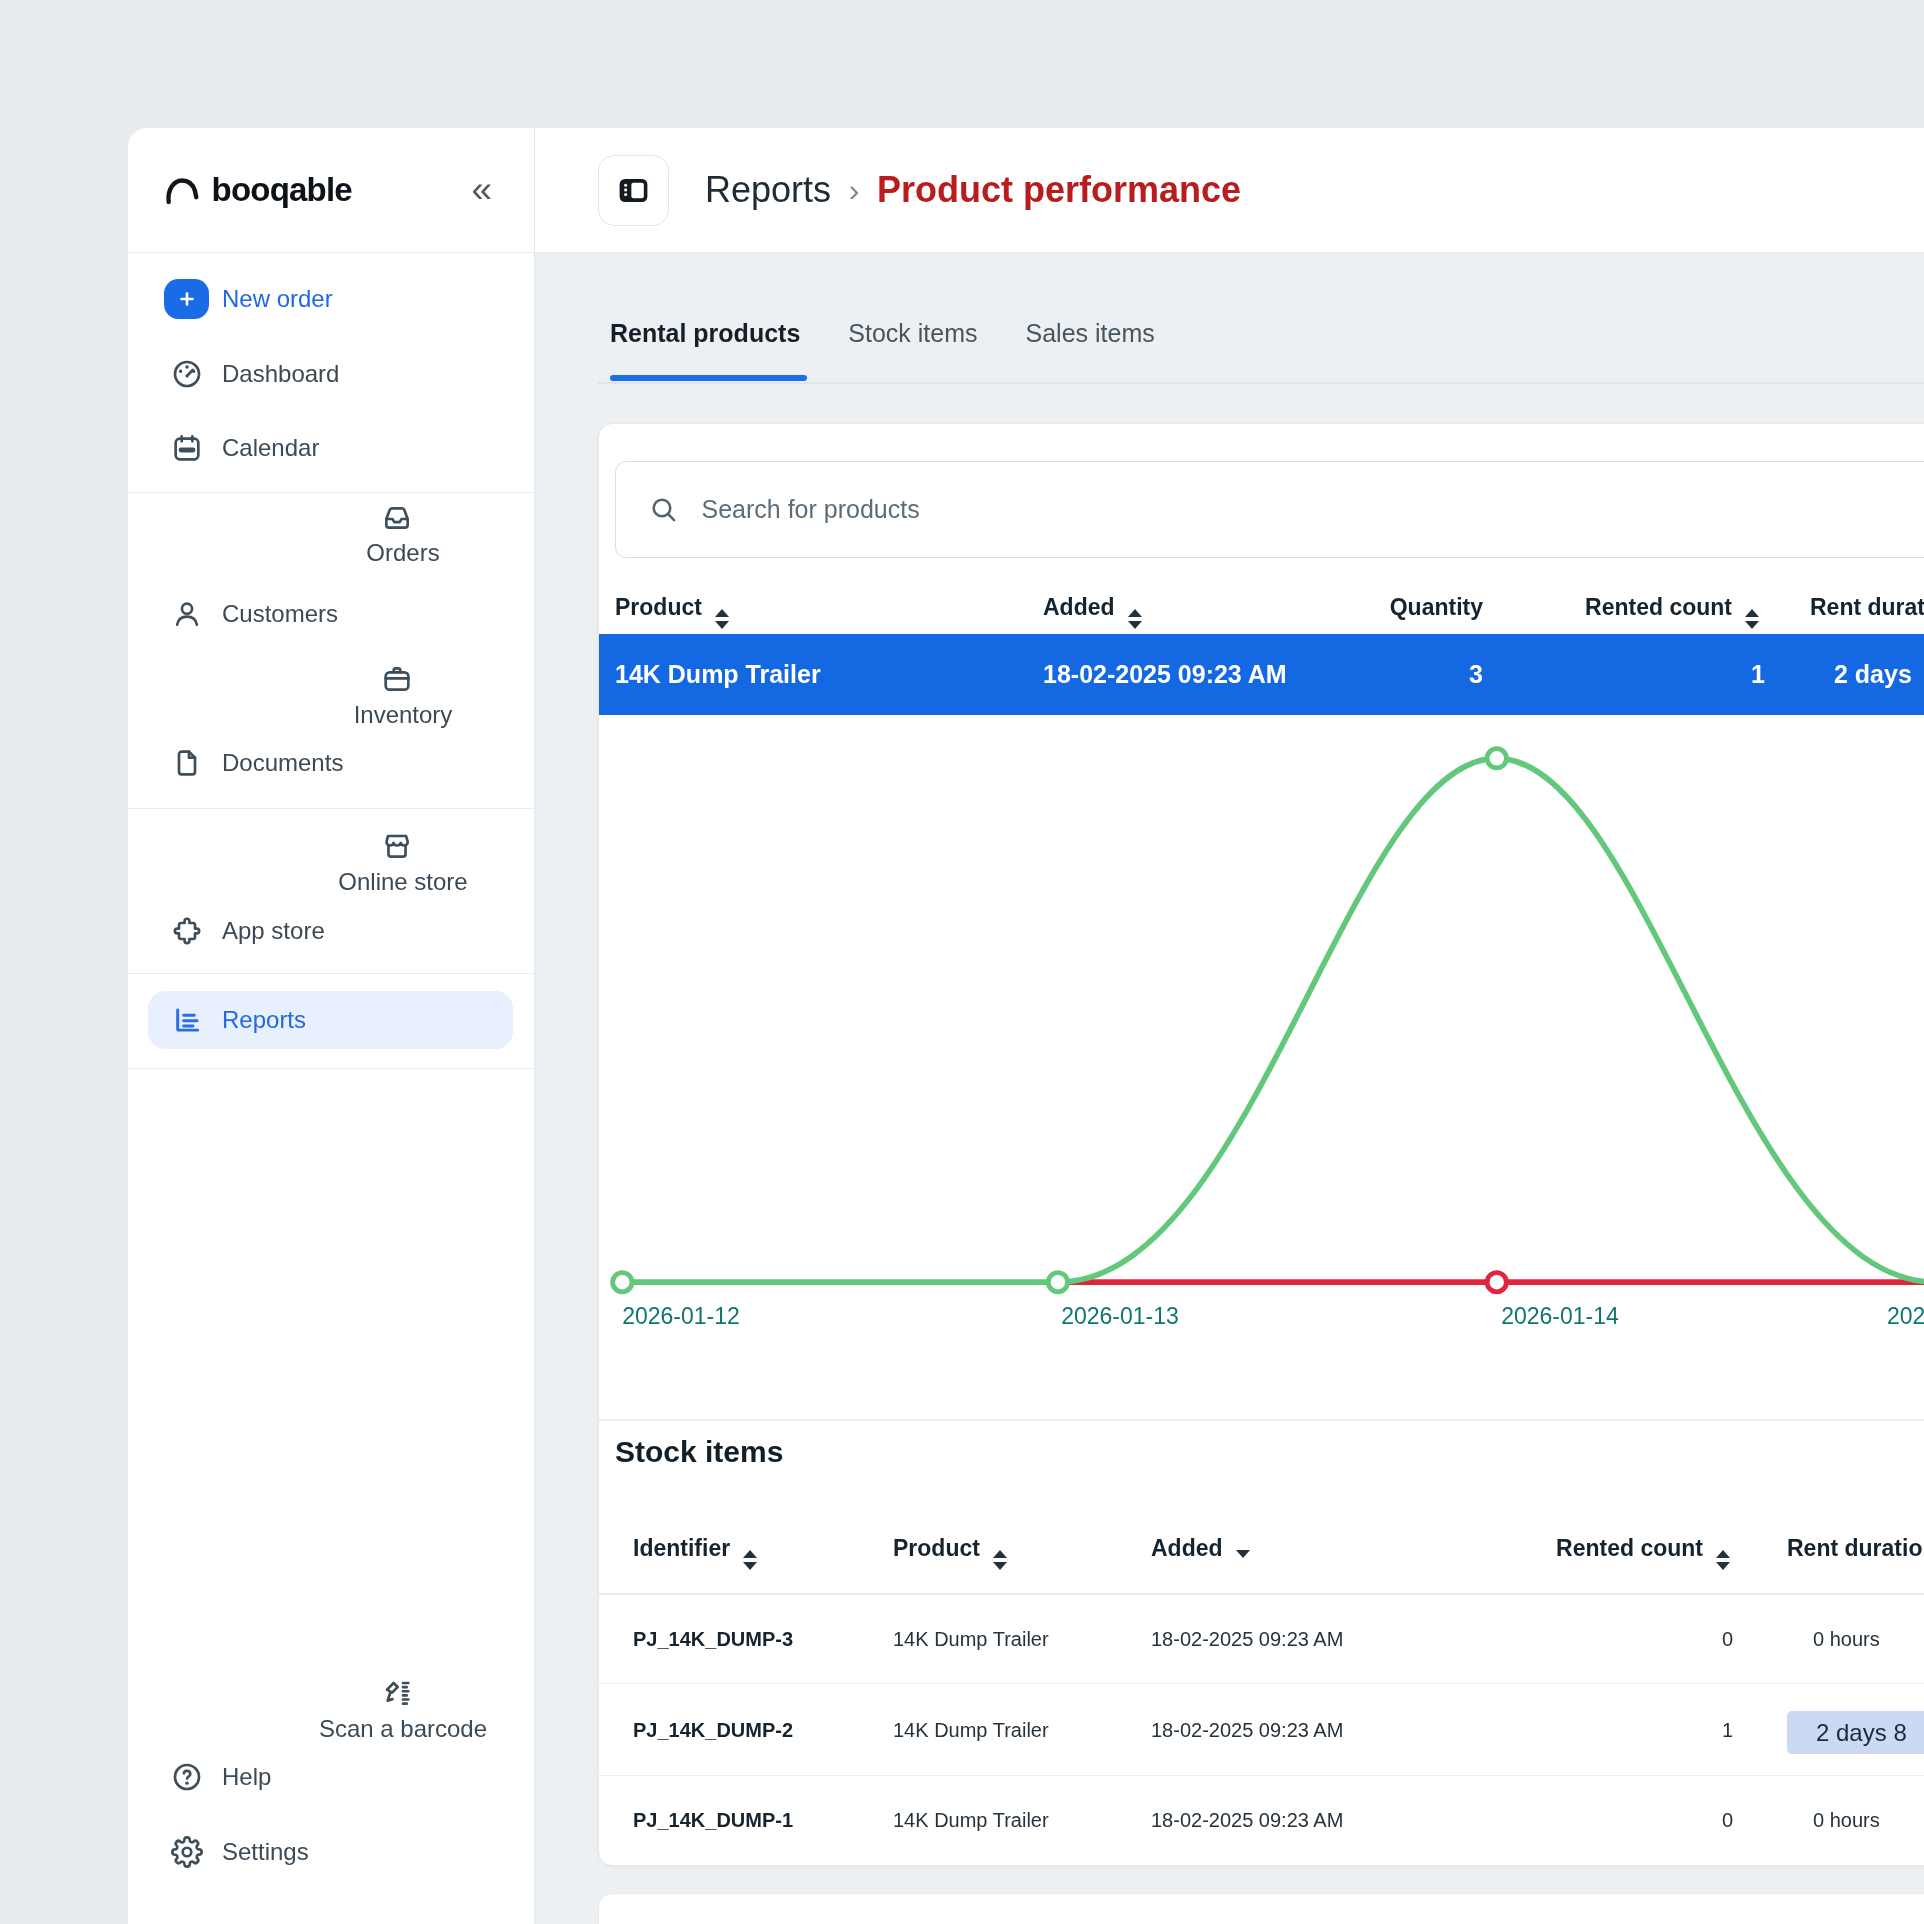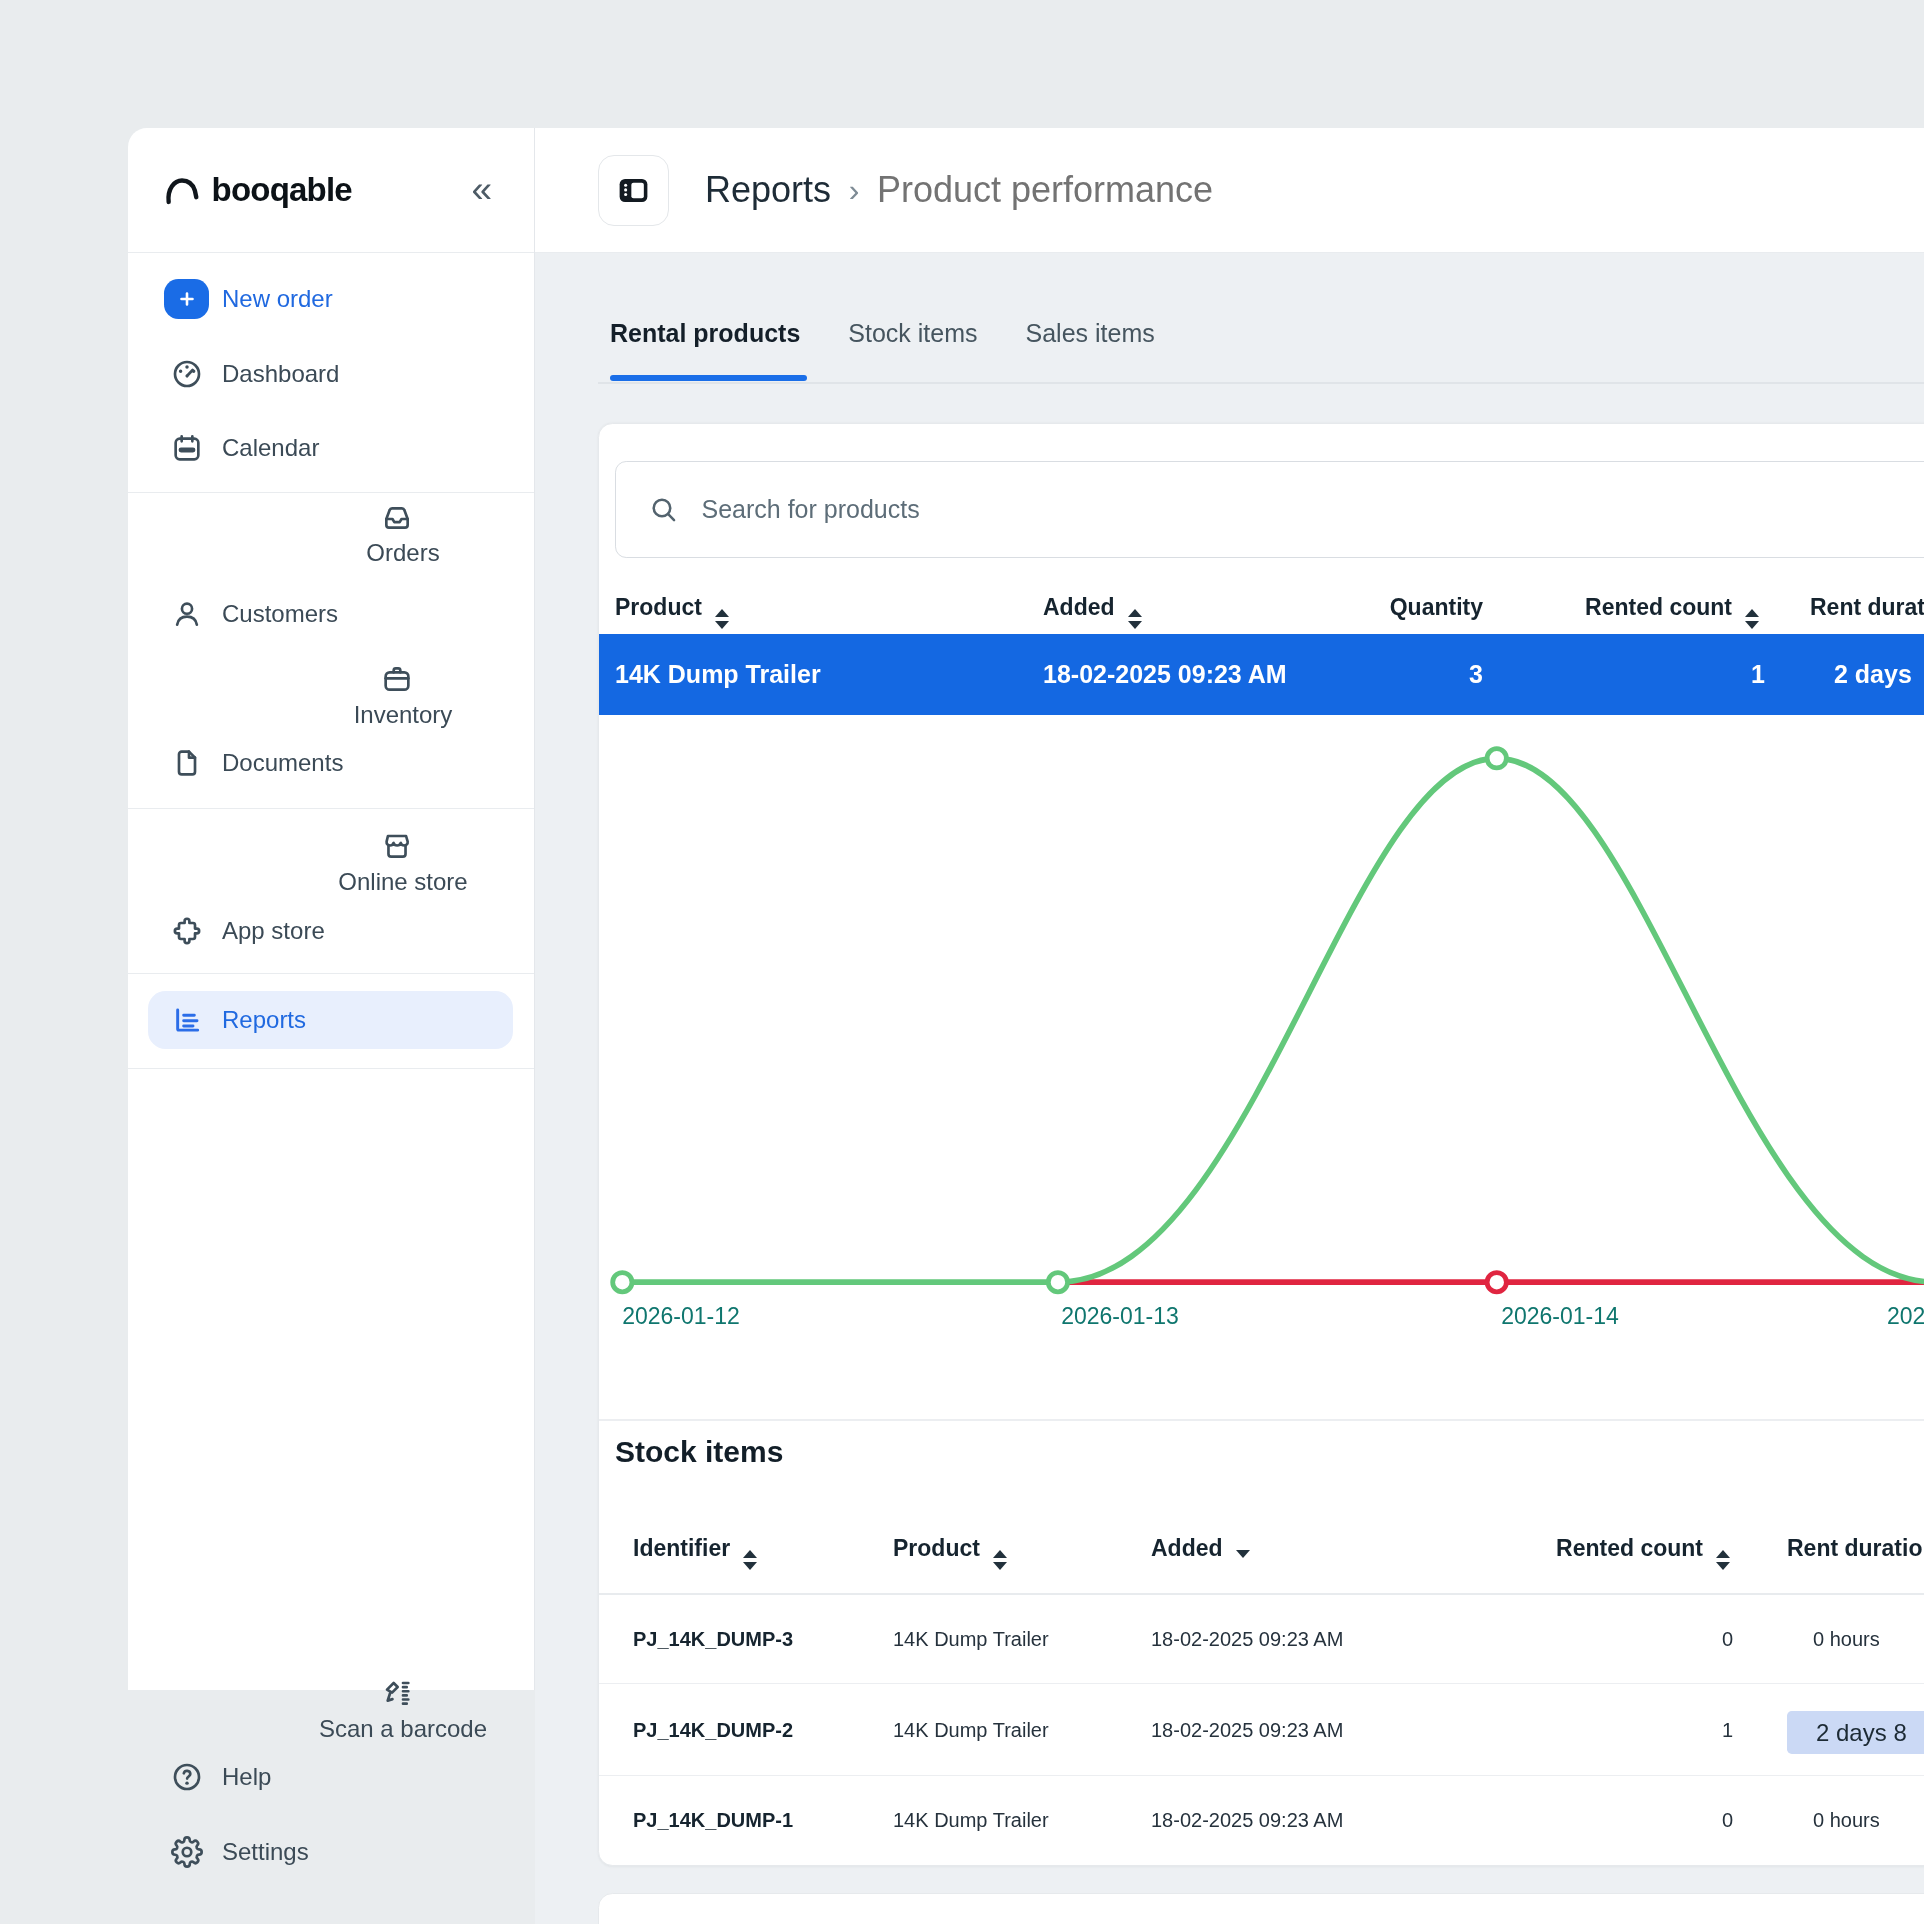--- a/index.html
+++ b/index.html
@@ -1,20 +1,20 @@
 <!DOCTYPE html>
 <html style="font-size:13px"><head>
 <meta charset="utf-8">
 <style>
   html,body{margin:0;padding:0;background:#e9ecee;}
   .page{position:relative;width:1925px;height:1925px;background:#e9ecee;overflow:hidden;
         font-family:"Liberation Sans",sans-serif;color:#1b2933;}
 
   
-  .sidebar{position:absolute;left:128px;top:128px;width:406px;height:1562px;background:#ffffff;
+  .sidebar{position:absolute;left:128px;top:128px;width:406px;height:1797px;background:#ffffff;
            border-top-left-radius:19px;border-right:0.8px solid #e4e7eb;}
   .sidebar-header{position:absolute;left:0;top:0;width:100%;height:124px;border-bottom:0.8px solid #e9ecef;
                   display:flex;align-items:center;}
   .logo-wrap{display:flex;align-items:center;margin-left:34px;}
   .logo-text{font-size:33px;font-weight:700;color:#0c1217;letter-spacing:-0.8px;margin-left:9.6px;}
   .collapse-btn{position:absolute;right:42px;top:0;height:124px;display:flex;align-items:center;
                 font-size:37px;color:#4d5b66;cursor:pointer;}
   .nav-item{position:absolute;left:36px;width:465px;height:66px;display:flex;align-items:center;cursor:pointer;}
   .nav-icon{width:45px;display:flex;justify-content:center;align-items:center;color:#3e4e5a;flex:0 0 45px;}
   .nav-label{margin-left:13px;font-size:24px;color:#3b4a56;}
@@ -28,21 +28,21 @@
              align-items:center;justify-content:center;}
 
   
   .main-header{position:absolute;left:535px;top:128px;width:1390px;height:124px;background:#ffffff;
                border-bottom:0.8px solid #e9ecef;}
   .toggle-btn{position:absolute;left:63px;top:27px;width:69px;height:69px;border:1.6px solid #e4e7ea;
               border-radius:16px;background:#fff;display:flex;align-items:center;justify-content:center;cursor:pointer;}
   .breadcrumb{position:absolute;left:170px;top:0;height:124px;display:flex;align-items:center;font-size:36px;}
   .crumb-parent{color:#1e2c37;cursor:pointer;}
   .crumb-sep{color:#7e8b95;font-size:32px;margin:0 17.6px;}
-  .crumb-current{color:#737373;font-weight:400;}
+  .crumb-current{color:#b91c1c;font-weight:700;}
 
   
   .content-bg{position:absolute;left:535px;top:253px;width:1390px;height:1672px;background:#edf0f3;}
   .tabs{position:absolute;left:610px;top:319px;display:flex;font-size:25px;}
   .tab{cursor:pointer;color:#46555f;}
   .tab.active{color:#141f29;font-weight:700;}
   .tab + .tab{margin-left:48px;}
   .tab-underline{position:absolute;left:610px;top:375px;width:197px;height:6.4px;background:#1a6ee8;border-radius:3.2px;}
   .tabs-baseline{position:absolute;left:598px;top:382px;width:1327px;height:1.6px;background:#e0e4e8;}
 

